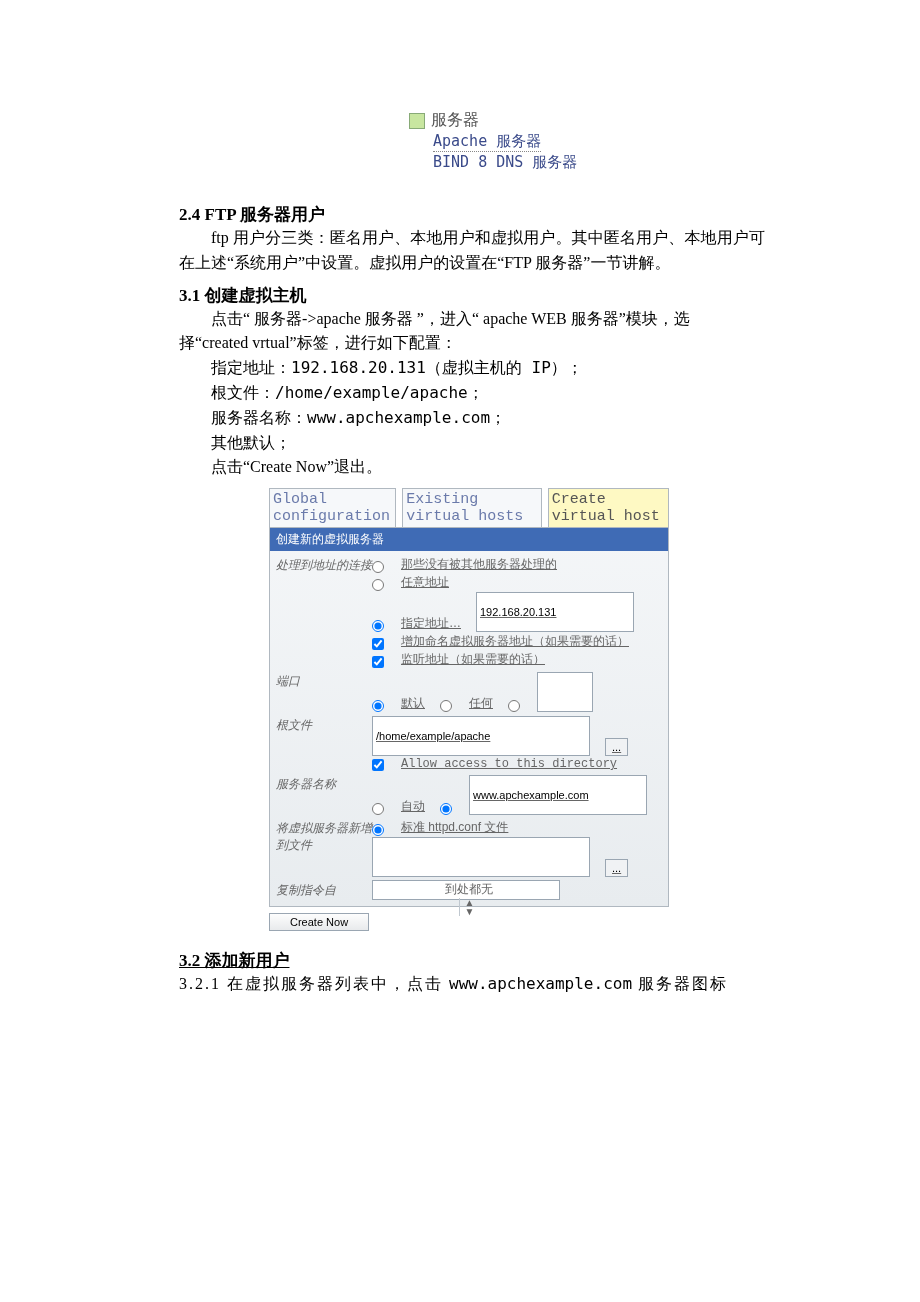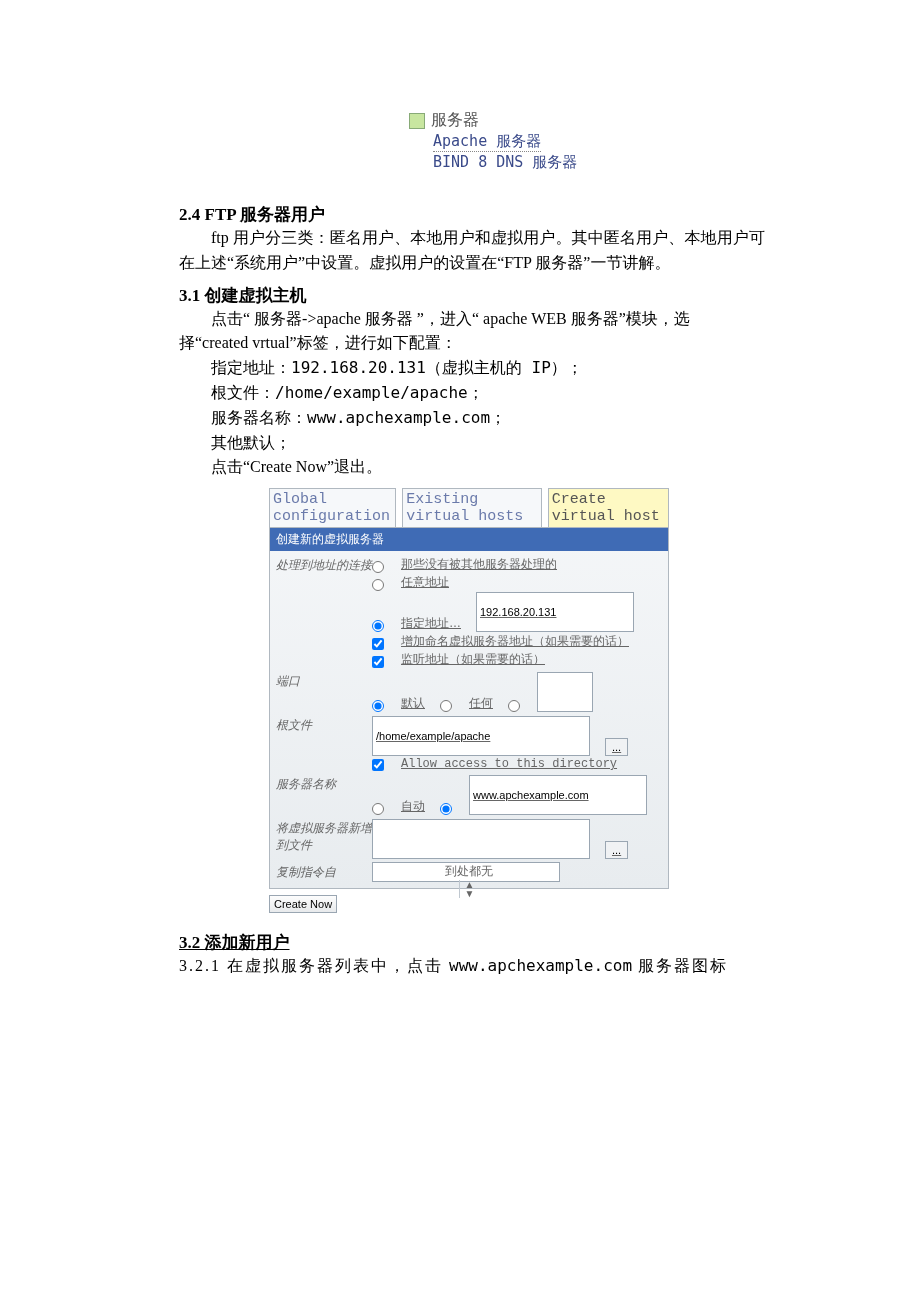--- a/index.html
+++ b/index.html
@@ -183,21 +183,21 @@
     line-height: 9px;
     color: #666;
     padding: 0 2px;
   }
   .create-now {
     margin-top: 6px;
   }
   .create-now button {
     font-family: Tahoma, sans-serif;
     font-size: 11px;
-    padding: 2px 4px;
+    padding: 2px 20px;
     border: 1px solid #9aa6b2;
     background: linear-gradient(#fdfdfd, #e8eaec);
     cursor: pointer;
   }
 </style>
 </head>
 <body>
 
 <div class="page">
 
@@ -290,20 +290,24 @@
             <input type="radio" name="sname" style="">
             <span>自动</span>
             <input type="radio" name="sname" checked="" style="">
             <input type="text" style="width: 170px;" value="www.apchexample.com">
           </div>
         </div>
 
         <div class="lbl">将虚拟服务器新增到文件</div>
         <div class="ctl">
           <div class="radioline">
+            <input type="radio" name="afile" checked="" style="">
+            <span>标准 httpd.conf 文件</span>
+          </div>
+          <div class="radioline">
             <input type="text" style="width: 210px;">
             <button class="btn-ellipsis">...</button>
           </div>
         </div>
 
         <div class="lbl">复制指令自</div>
         <div class="ctl">
           <div class="selectlike">
             <span>到处都无</span>
             <span class="arrows">▲<br>▼</span>

